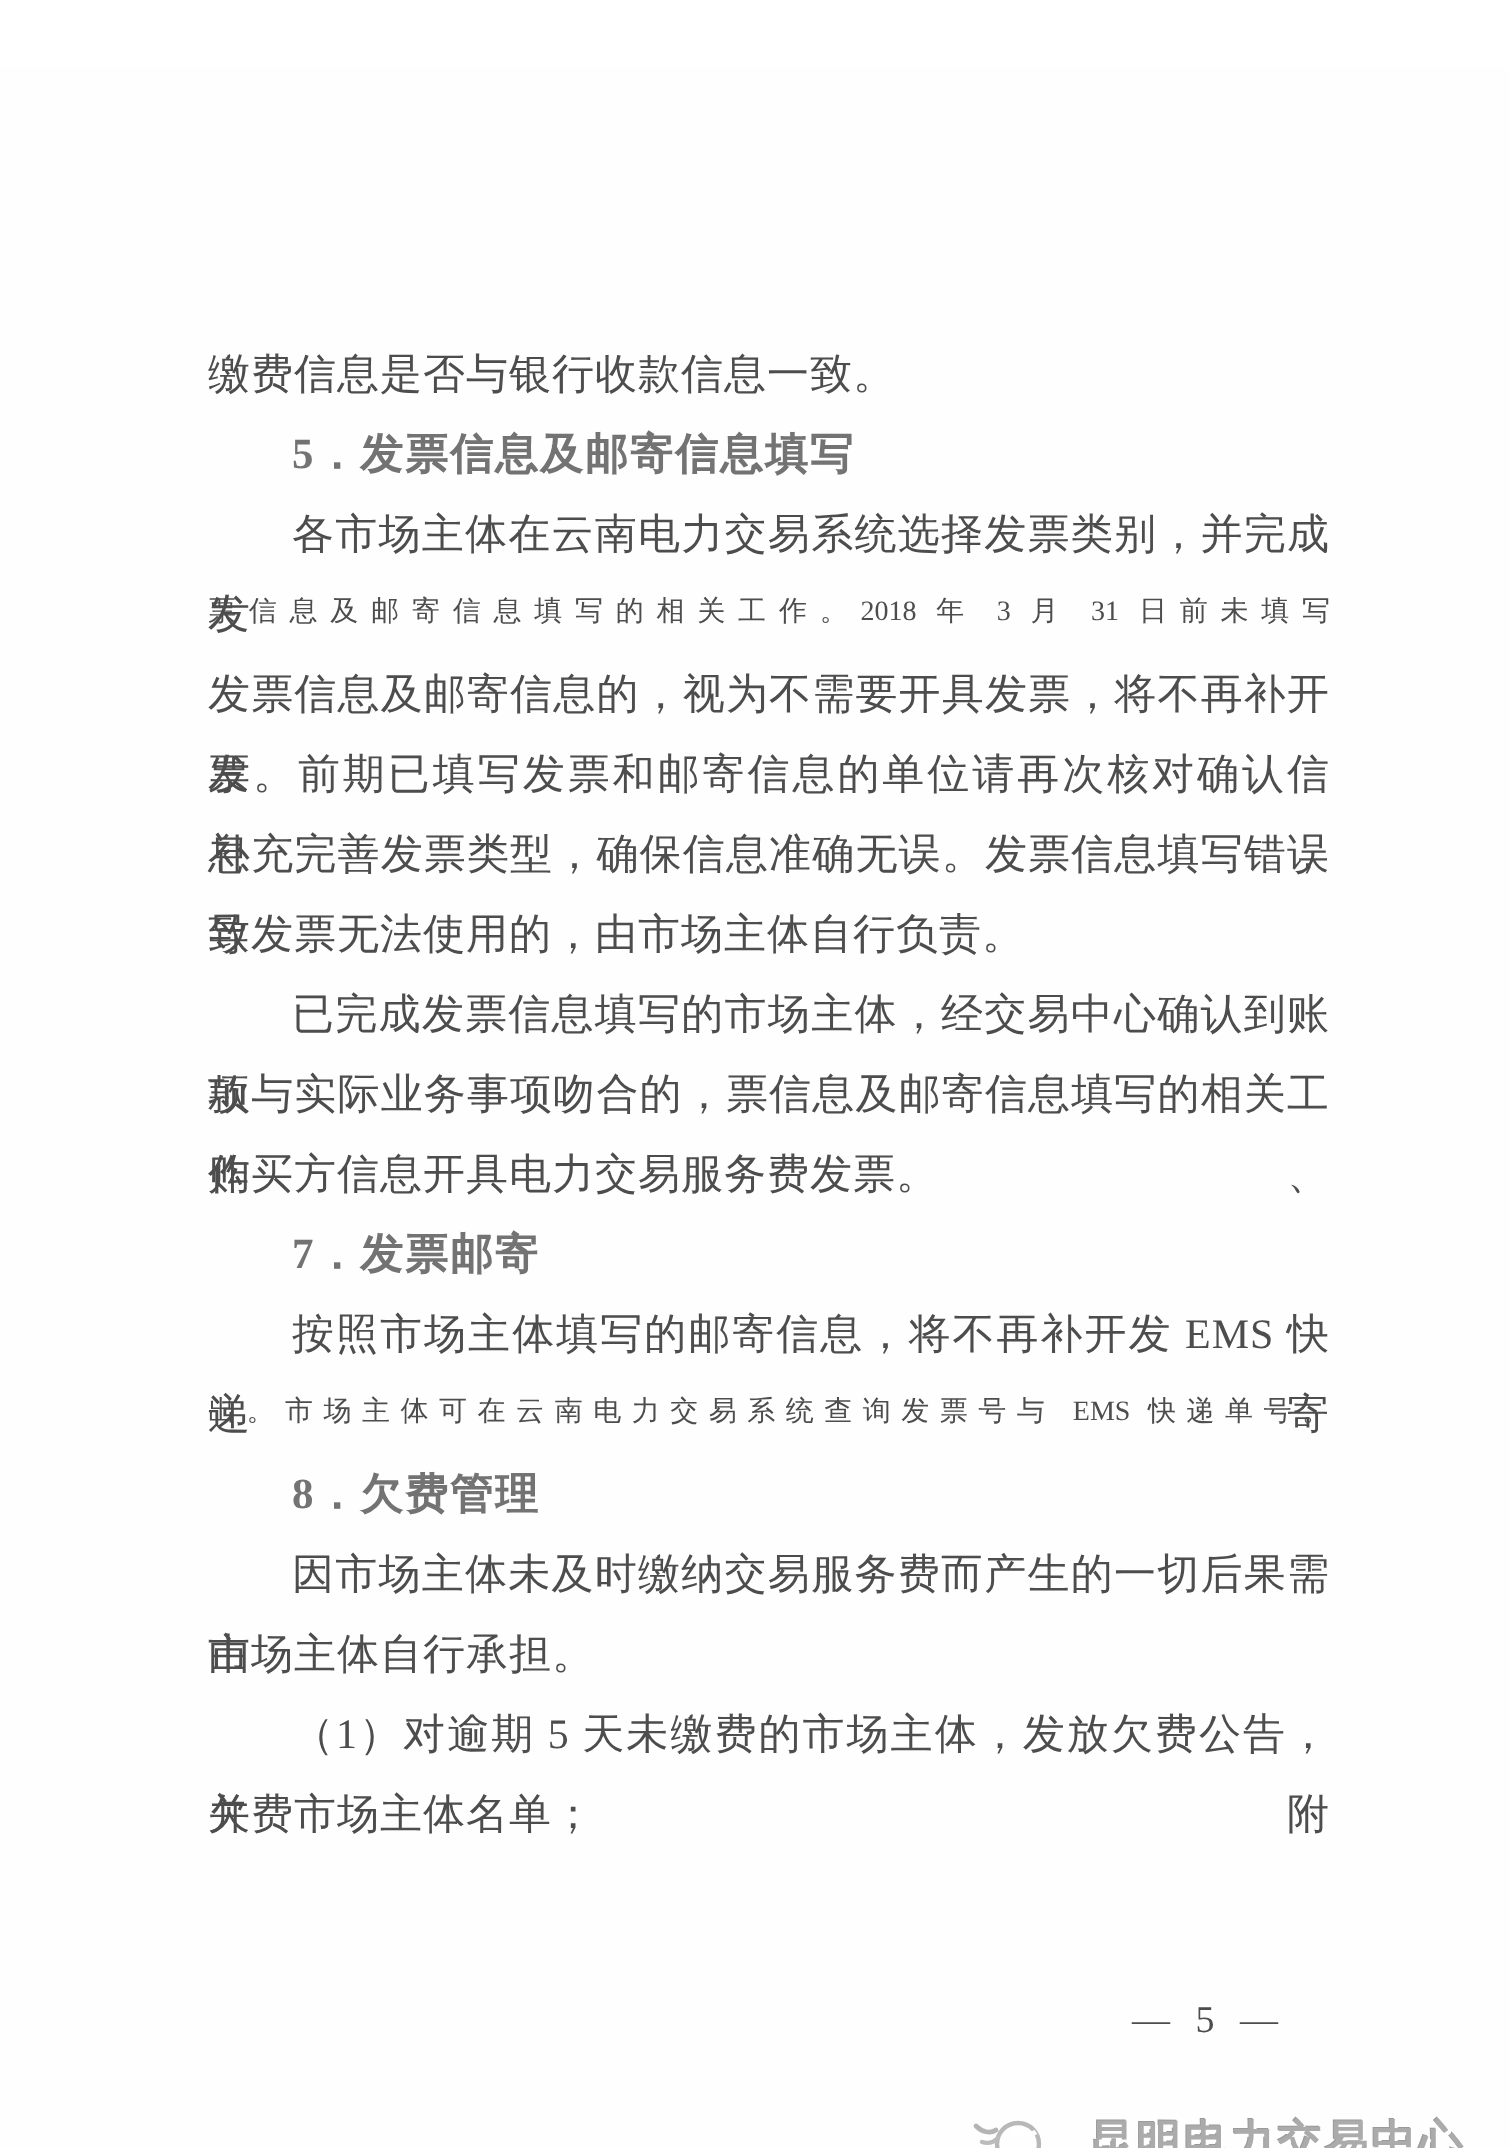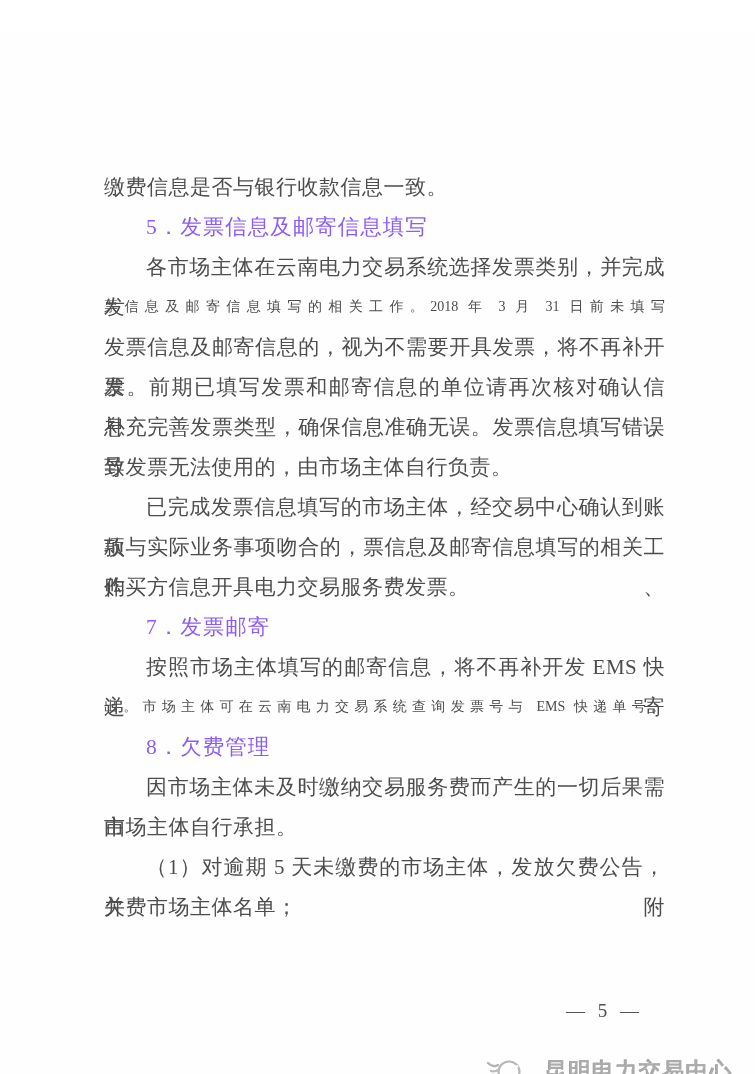--- a/index.html
+++ b/index.html
@@ -38,22 +38,22 @@
     text-justify: inter-character;
   }
   .line.indent {
     text-indent: 42px;
   }
   .line.tight {
     font-size: 14px;
     letter-spacing: 0px;
   }
   .line.heading {
-    font-weight: normal;
-    color: #8b5cf6;
+    font-weight: bold;
+    color: #737373;
     font-size: 21.5px;
     text-indent: 42px;
     letter-spacing: 1px;
   }
   .page-number {
     position: absolute;
     top: 963px;
     right: 112px;
     font-size: 19px;
     color: #4d4d4d;

